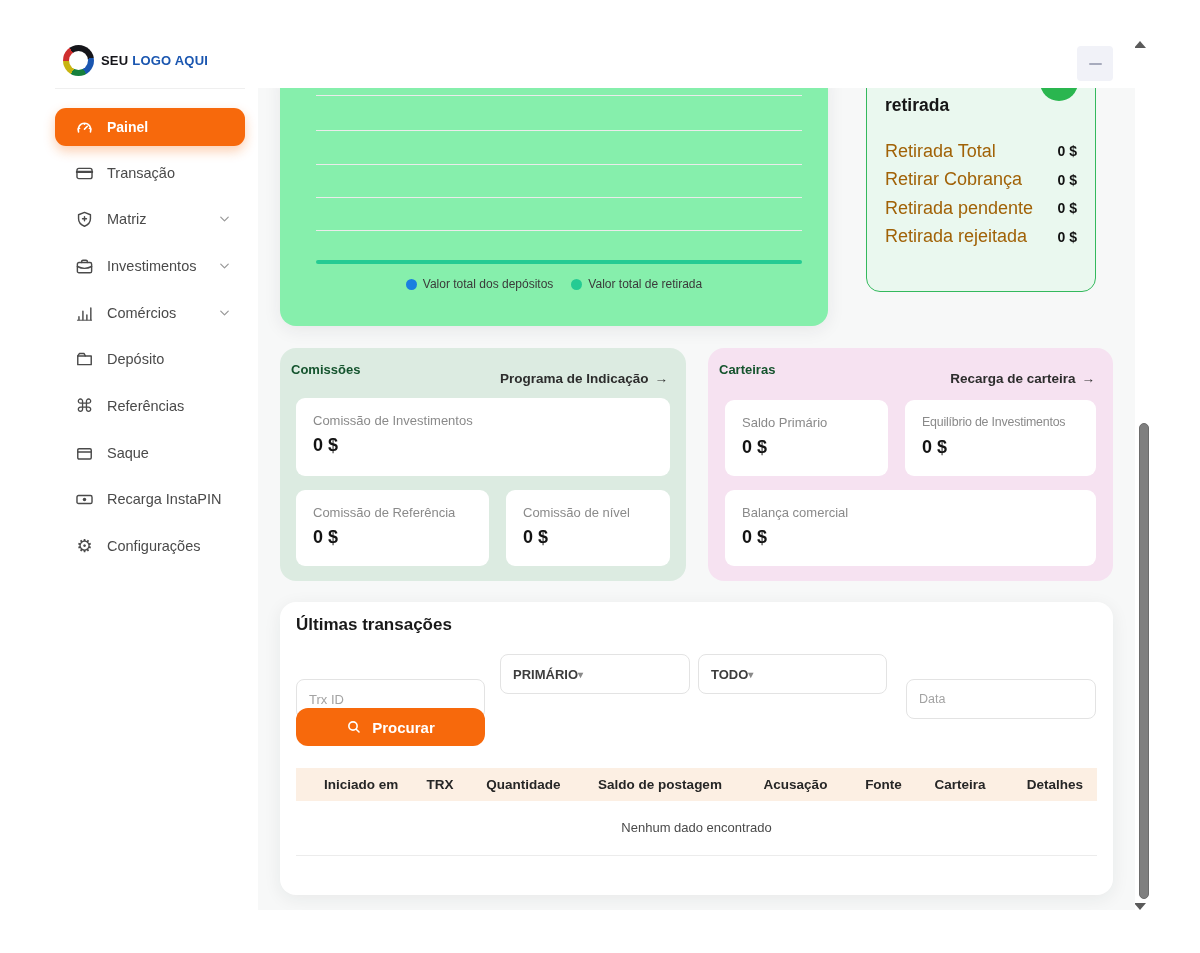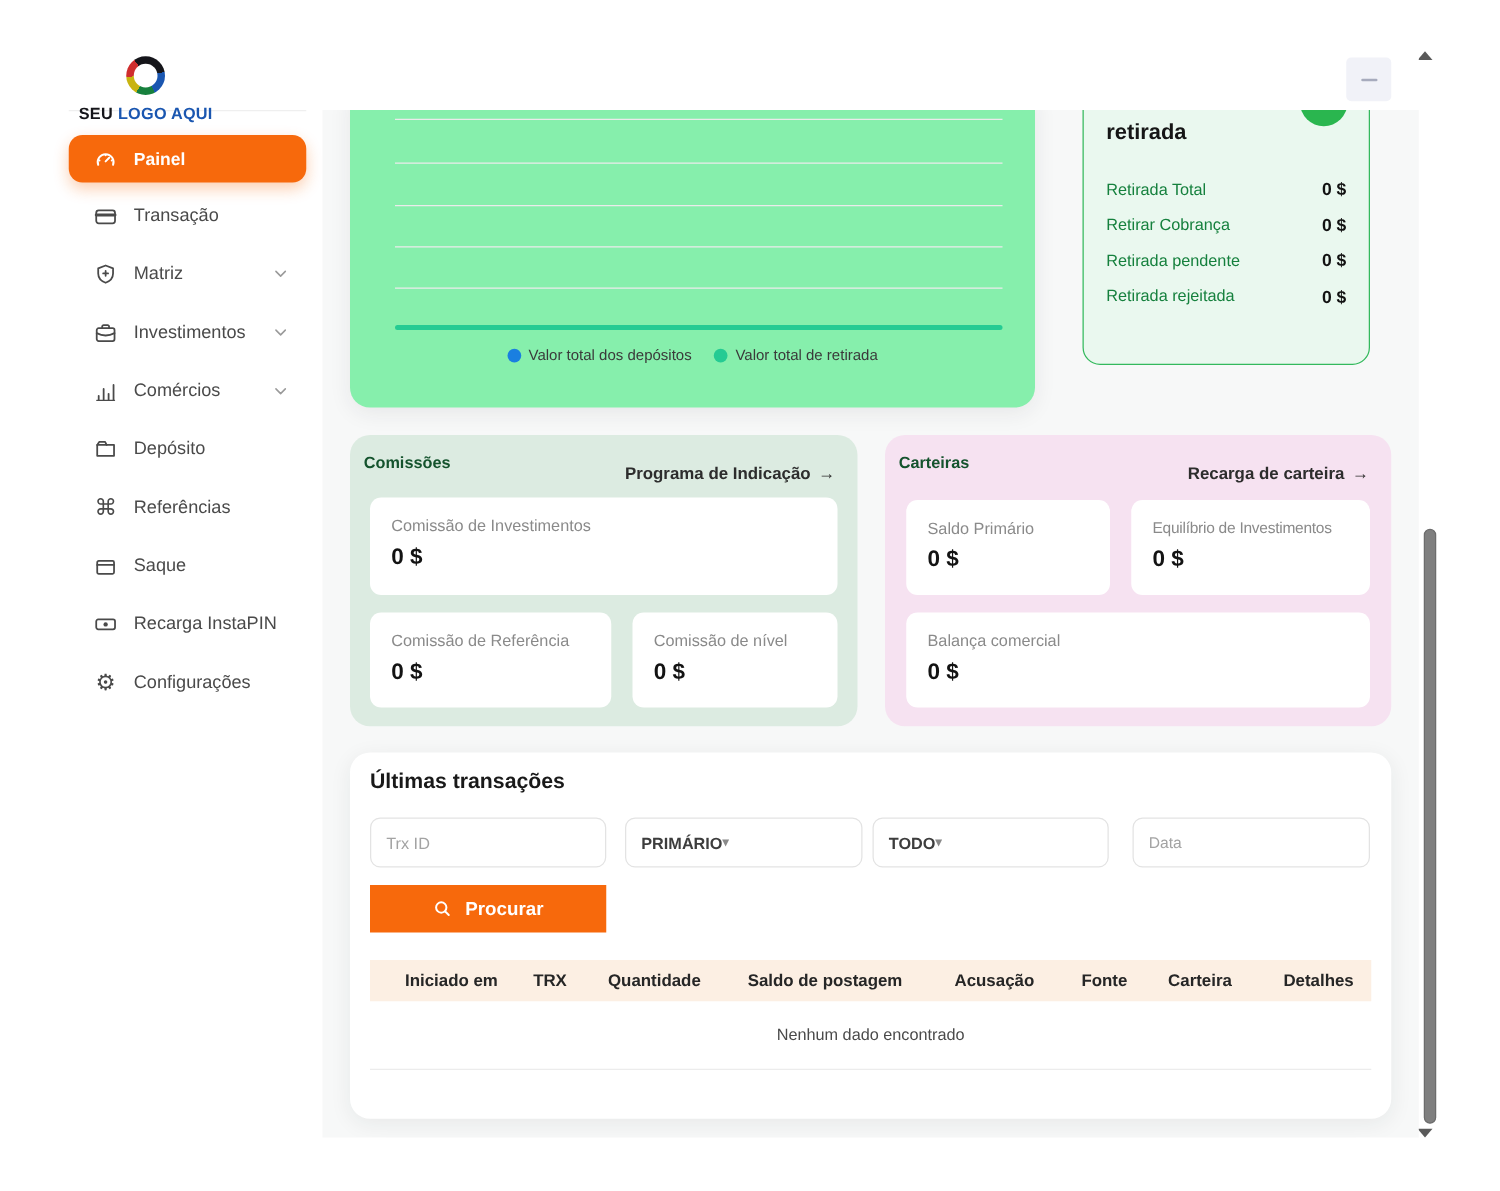--- a/index.html
+++ b/index.html
@@ -2,21 +2,21 @@
 <html><head>
 <meta charset="utf-8">
 <style>
   * { margin:0; padding:0; box-sizing:border-box; }
   html,body { background:#fff; }
   .page { position:relative; width:1200px; height:953px; background:#fff;
           font-family:"Liberation Sans", sans-serif; overflow:hidden; }
 
   
   .topbar { position:absolute; left:55px; top:35px; width:1080px; height:53px; background:#fff; z-index:6; }
-  .logo { position:absolute; left:8px; top:10px; display:flex; align-items:center; gap:7px;flex-direction:column; }
+  .logo { position:absolute; left:8px; top:10px; display:flex; align-items:center; gap:7px; }
   .logo-ring { width:31px; height:31px; border-radius:50%; position:relative;
     background:conic-gradient(#15151a 0 22%, #1a56b0 22% 42%, #17803d 42% 58%, #c8b411 58% 74%, #cf2e2e 74% 90%, #15151a 90% 100%); }
   .logo-ring::after { content:""; position:absolute; inset:6px; background:#fff; border-radius:50%; }
   .logo-text { font-size:13px; font-weight:bold; letter-spacing:.2px; color:#15151a; display:flex; gap:4px; }
   .logo-text .suffix { color:#1a56b0; }
   .menu-btn { position:absolute; right:22px; top:11px; width:36px; height:35px; background:#f1f2f8;
     border-radius:4px; border:none; display:flex; align-items:center; justify-content:center; cursor:pointer; }
   .menu-btn .dash { width:13px; height:2px; background:#a7abbd; border-radius:1px; }
 
   
@@ -49,21 +49,21 @@
   .dot { width:11px; height:11px; border-radius:50%; }
 
   
   .withdraw-card { position:absolute; left:608px; top:-20px; width:230px; height:224px;
     background:#eaf8ef; border:1px solid #34b95d; border-radius:14px; }
   .withdraw-title { position:absolute; left:18px; top:26px; font-size:17.5px; font-weight:bold; color:#161616; }
   .withdraw-badge { position:absolute; right:17px; top:-6px; width:38px; height:38px; border-radius:50%;
     background:#2ab64f; display:flex; align-items:center; justify-content:center; }
   .withdraw-rows { position:absolute; left:0; right:0; top:68px; }
   .withdraw-row { display:flex; justify-content:space-between; align-items:center; height:28.5px; padding:0 18px; }
-  .withdraw-row .lbl { font-size:13px; color:#15803d; }
+  .withdraw-row .lbl { font-size:18px; color:#a16207; }
   .withdraw-row .val { font-size:14px; font-weight:bold; color:#121212; }
 
   
   .panel { position:absolute; width:406px; height:233px; border-radius:16px; }
   .panel-green { left:22px; top:260px; background:#dcebe1; }
   .panel-pink  { left:450px; top:260px; width:405px; background:#f6e2f1; }
   .panel-title { position:absolute; left:11px; top:14px; font-size:13px; font-weight:bold; color:#14532d; }
   .panel-link { position:absolute; right:18px; top:23px; font-size:13.5px; font-weight:bold; color:#2d2d2d;
     cursor:pointer; display:flex; gap:6px; align-items:center; }
   .mini-card { position:absolute; background:#fff; border-radius:9px; }
@@ -76,31 +76,31 @@
   .wc2 { left:197px; top:52px; width:191px; height:76px; }
   .wc2 .lbl { font-size:12.4px; letter-spacing:-.2px; }
   .wc3 { left:17px; top:142px; width:371px; height:76px;padding-left:48px; }
 
   
   .trx-card { position:absolute; left:22px; top:514px; width:833px; height:293px; background:#fff;
     border-radius:16px; box-shadow:0 4px 18px rgba(34,41,47,.07); }
   .trx-title { position:absolute; left:16px; top:13px; font-size:17px; font-weight:bold; color:#191919; }
   .f-field { position:absolute; top:52px; height:40px; border:1px solid #e3e3e3; border-radius:8px;
     background:#fff; font-size:13px; }
-  input.f-field { padding:0 12px; color:#ec4899; outline:none; font-family:"Liberation Sans",sans-serif; }
+  input.f-field { padding:0 12px; color:#ec4899; outline:none; font-family:"Liberation Sans",sans-serif;margin-top:25px; }
   input.f-field::placeholder { color:#a3a3a3; }
   .f-select { display:flex; align-items:center; justify-content:flex-start; padding:0 12px;
     color:#3d3d3d; font-weight:bold; cursor:pointer; }
   .f-select .caret { color:#8a8a8a; font-size:10px; }
   .fp1 { left:16px; width:189px; }
   .fp2 { left:220px; width:190px; }
   .fp3 { left:418px; width:189px; }
   .fp4 { left:626px; width:190px; font-size:12.5px; color:#7d7d7d; }
   .search-btn { position:absolute; left:16px; top:106px; width:189px; height:38px; background:#f7690c;
-    border:none; border-radius:0; color:#fff; font-size:15px; font-weight:bold; cursor:pointer;
+    border:none; border-radius:12px; color:#fff; font-size:15px; font-weight:bold; cursor:pointer;
     display:flex; align-items:center; justify-content:center; gap:10px; font-family:"Liberation Sans",sans-serif; }
   .thead { position:absolute; left:16px; top:166px; width:801px; height:33px; background:#fcefe3;
     display:grid; grid-template-columns:113px 62px 105px 168px 103px 73px 80px 1fr; align-items:center;
     font-size:13.5px; font-weight:bold; color:#262626; }
   .thead .cell { text-align:center; }
   .thead .cell:first-child { text-align:left; padding-left:28px; }
   .thead .cell:last-child { text-align:right; padding-right:14px; }
   .empty { position:absolute; left:0; right:0; top:218px; text-align:center; font-size:13px; color:#4a4a4a; }
   .tdivider { position:absolute; left:16px; right:16px; top:253px; height:1px; background:#ececec; }
 

